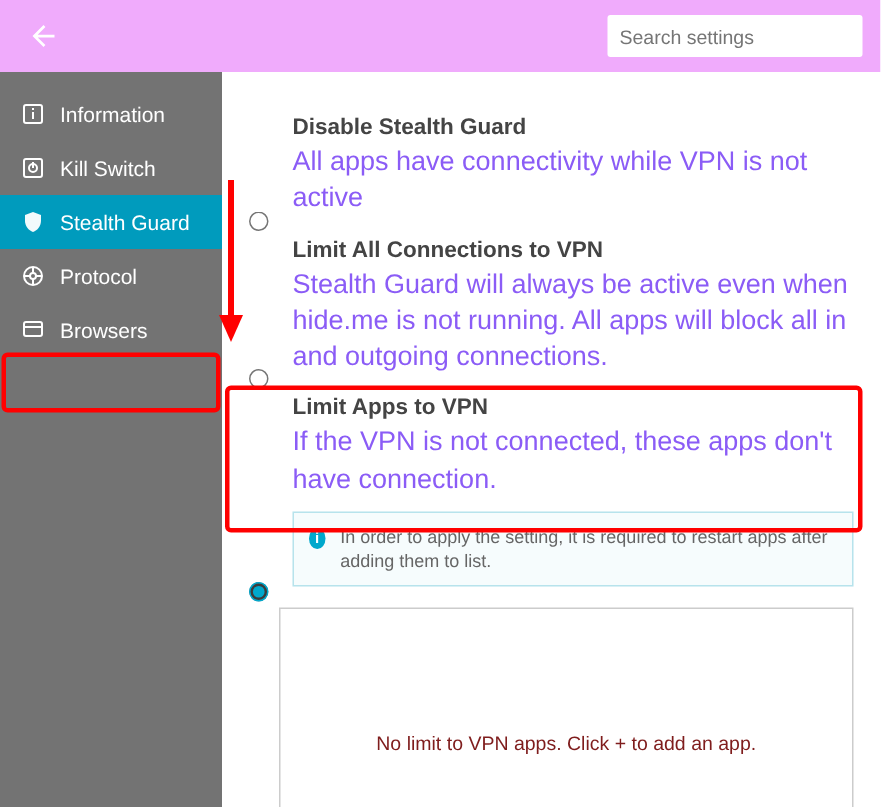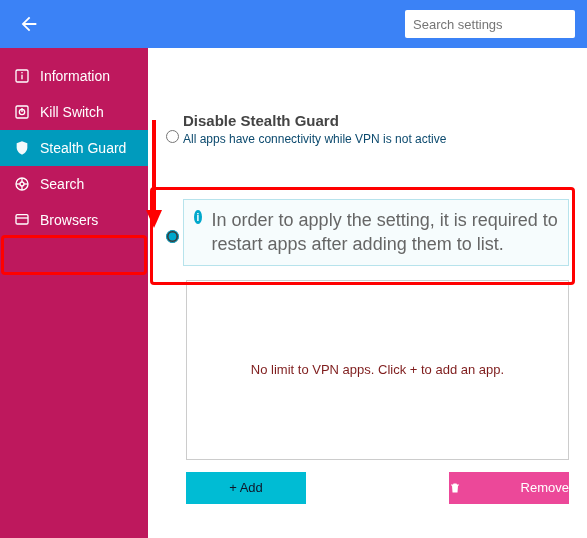--- a/index.html
+++ b/index.html
@@ -1,39 +1,39 @@
 <!DOCTYPE html>
 <html><head>
 <meta charset="utf-8">
 <style>
   * { box-sizing: border-box; margin: 0; padding: 0; font-family: "Segoe UI", Arial, sans-serif; }
   body { width: 587px; height: 538px; overflow: hidden; background: #fff; }
   .app { display: flex; flex-direction: column; width: 100%; height: 100%; }
-  .header { background: #3b82f6; height: 48px; display: flex; align-items: center; justify-content: space-between; padding: 0 12px; }
+  .header { background: #f0abfc; height: 48px; display: flex; align-items: center; justify-content: space-between; padding: 0 12px; }
   .back { color: #fff; font-size: 22px; cursor: pointer; padding: 4px 6px; }
   .search-wrap { background: #fff; border-radius: 2px; width: 170px; height: 28px; display: flex; align-items: center; }
   .search-wrap input { border: none; outline: none; width: 100%; padding: 4px 8px; font-size: 13px; color: #777; background: transparent; }
   .body { display: flex; flex: 1; min-height: 0; }
-  .sidebar { background: #be185d; width: 148px; padding-top: 10px; position: relative; }
+  .sidebar { background: #737373; width: 148px; padding-top: 10px; position: relative; }
   .nav-item { display: flex; align-items: center; gap: 10px; color: #fff; font-size: 14px; padding: 10px 14px; cursor: pointer; }
   .nav-item .ico { width: 16px; height: 16px; display: inline-flex; align-items: center; justify-content: center; }
   .nav-item.selected { background: #009bbd; }
   .sel-box { position: absolute; border: 3px solid #ff0000; left: 1px; top: 187px; width: 146px; height: 40px; border-radius: 4px; pointer-events: none; }
   .arrow-annot { position: absolute; left: 144px; top: 72px; pointer-events: none; }
   .main { flex: 1; padding: 28px 18px 10px 18px; position: relative; overflow: hidden; }
-  .opt { display: flex; align-items: center; gap: 4px; margin-bottom: 4px; margin-top: 36px; }
+  .opt { display: flex; align-items: flex-end; gap: 16px; margin-bottom: 4px; }
   .opt input[type=radio] { margin-top: 4px; accent-color: #00a8cc; }
   .opt-body { flex: 1; }
   .opt-title { color: #444; font-weight: 600; font-size: 15px; }
-  .opt-desc { color: #0c4a6e; font-size: 12px; margin-top: 2px; margin-bottom: 10px; line-height: 1.35; }
+  .opt-desc { color: #8b5cf6; font-size: 18px; margin-top: 2px; margin-bottom: 10px; line-height: 1.35; }
   .limit-group { position: relative; }
   .limit-box { position: absolute; border: 3px solid #ff0000; left: -16px; right: -6px; top: -6px; height: 98px; border-radius: 4px; pointer-events: none; }
   .info-banner { border: 1px solid #b7e3ec; background: #f6fcfd; padding: 8px 10px; display: flex; gap: 10px; align-items: flex-start; margin: 6px 0 10px 0; }
   .info-banner .info-ico { width: 14px; height: 14px; border-radius: 50%; background: #00a8cc; color: #fff; font-size: 10px; font-weight: bold; display: flex; align-items: center; justify-content: center; margin-top: 2px; }
-  .info-banner .info-text { color: #666; font-size: 18px; line-height: 1.35; }
+  .info-banner .info-text { color: #666; font-size: 12px; line-height: 1.35; }
   .app-list { border: 1px solid #ccc; height: 180px; display: flex; align-items: center; justify-content: center; color: #7f1d1d; font-size: 13px; margin-left: 20px; margin-top: 2px; }
   .actions { display: flex; gap: 10px; margin-top: 12px; margin-left: 20px; }
   .btn { flex: 0 0 auto; width: 120px; height: 32px; border: none; font-size: 13px; cursor: pointer; display: inline-flex; align-items: center; justify-content: center; gap: 6px; }
   .btn-add { background: #00bcd4; color: #0f172a; }
   .btn-remove { background: #ec4899; color: #fff; margin-left: auto; justify-content: space-between; }
   .btn-remove .trash { width: 12px; height: 12px; }
   svg { display: block; }
 </style>
 </head>
 <body>
@@ -91,21 +91,21 @@
         <span class="ico">
             <svg width="16" height="16" viewBox="0 0 24 24">
               <circle cx="12" cy="12" r="9" fill="none" stroke="#fff" stroke-width="2"></circle>
               <circle cx="12" cy="12" r="3" fill="none" stroke="#fff" stroke-width="2"></circle>
               <line x1="12" y1="3" x2="12" y2="9" stroke="#fff" stroke-width="2"></line>
               <line x1="12" y1="15" x2="12" y2="21" stroke="#fff" stroke-width="2"></line>
               <line x1="3" y1="12" x2="9" y2="12" stroke="#fff" stroke-width="2"></line>
               <line x1="15" y1="12" x2="21" y2="12" stroke="#fff" stroke-width="2"></line>
             </svg>
           </span>
-        <span>Search</span>
+        <span>Protocol</span>
       </div>
 
       <div class="nav-item">
         <span class="ico">
             <svg width="16" height="16" viewBox="0 0 24 24">
               <rect x="3" y="4" width="18" height="14" rx="2" fill="none" stroke="#fff" stroke-width="2"></rect>
               <line x1="3" y1="9" x2="21" y2="9" stroke="#fff" stroke-width="2"></line>
             </svg>
           </span>
         <span>Browsers</span>
@@ -121,25 +121,34 @@
     <div class="main">
 
       <label class="opt">
         <input type="radio" name="sg" style="">
         <div class="opt-body">
           <div class="opt-title">Disable Stealth Guard</div>
           <div class="opt-desc">All apps have connectivity while VPN is not active</div>
         </div>
       </label>
 
+      <label class="opt">
+        <input type="radio" name="sg" style="">
+        <div class="opt-body">
+          <div class="opt-title">Limit All Connections to VPN</div>
+          <div class="opt-desc">Stealth Guard will always be active even when hide.me is not running. All apps will block all in and outgoing connections.</div>
+        </div>
+      </label>
 
       <div class="limit-group">
         <label class="opt">
           <input type="radio" name="sg" checked="" style="">
           <div class="opt-body">
+            <div class="opt-title">Limit Apps to VPN</div>
+            <div class="opt-desc">If the VPN is not connected, these apps don't have connection.</div>
             <div class="info-banner">
               <span class="info-ico">i</span>
               <span class="info-text">In order to apply the setting, it is required to restart apps after adding them to list.</span>
             </div>
           </div>
         </label>
         <div class="limit-box"></div>
       </div>
 
       <div class="app-list">

